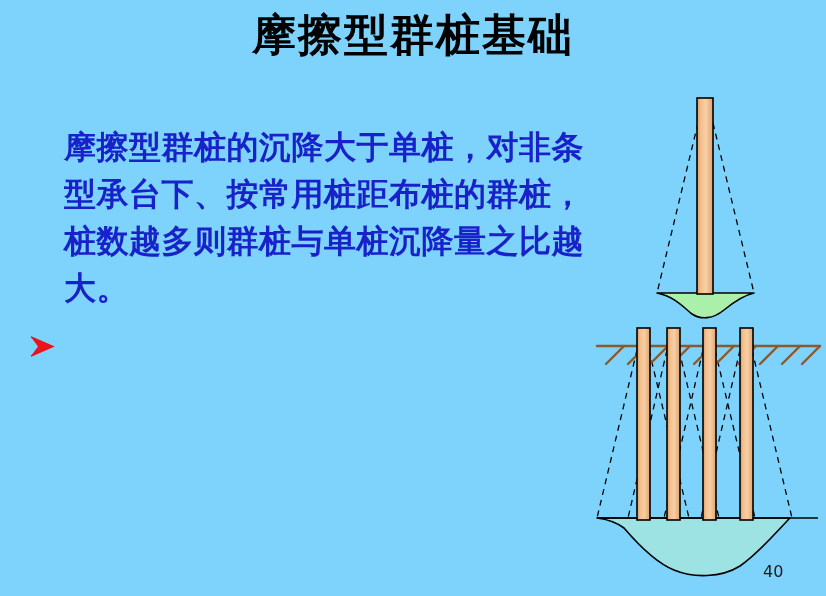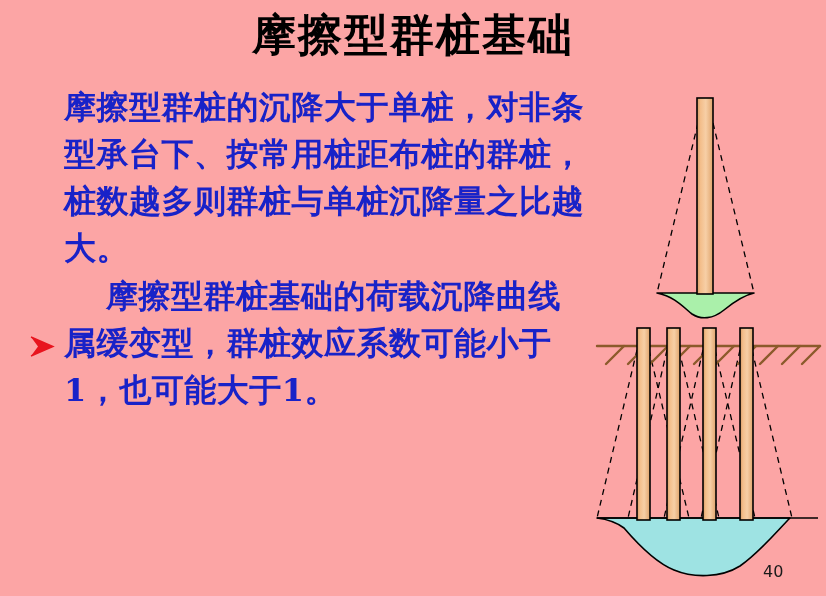--- a/index.html
+++ b/index.html
@@ -4,21 +4,21 @@
 <style>
   html, body {
     margin: 0;
     padding: 0;
     background: #ffffff;
   }
   .slide {
     position: relative;
     width: 826px;
     height: 596px;
-    background: #fca5a5;
+    background: #7dd3fc;
     overflow: hidden;
     font-family: "DejaVu Serif", "Liberation Serif", serif;
   }
 
   
   .slide-title {
     position: absolute;
     left: 0;
     top: 6px;
     width: 826px;
@@ -40,20 +40,21 @@
     width: 566px;
   }
   .para {
     position: relative;
     color: #1822C8;
     font-family: "DejaVu Serif", "Liberation Serif", serif;
     font-weight: bold;
     font-size: 32px;
     line-height: 47px;
     letter-spacing: 0.5px;
+    margin-top: 40px;
   }
   .para-1 {
     padding-left: 38px;
     text-indent: 0;
   }
   .para-2 {
     padding-left: 38px;
     margin-top: 1px;
   }
   .para-2 .lead-indent {
@@ -105,21 +106,20 @@
 
     <div class="bullet-arrow">
       <svg width="30" height="30" viewBox="0 0 30 30" aria-hidden="true">
         <path d="M3 5 L25 14.5 L3 24 L10 14.5 Z" fill="#E8141E"></path>
         <path d="M3 5 L25 14.5 L3 24" fill="none" stroke="#E8141E" stroke-width="1.4"></path>
       </svg>
     </div>
 
     <div class="para para-1">摩擦型群桩的沉降大于单桩，对非条型承台下、按常用桩距布桩的群桩，桩数越多则群桩与单桩沉降量之比越大。</div>
 
-    <div class="para para-2"><span class="lead-indent"></span><span>摩擦型群桩基础的荷载沉降曲线属缓变型，群桩效应系数可能小于1，也可能大于1。</span></div>
 
   </div>
 
   <div class="figure">
     <svg width="238" height="500" viewBox="0 0 238 500" aria-hidden="true">
       <defs>
         <linearGradient id="pileGrad" x1="0" y1="0" x2="1" y2="0">
           <stop offset="0%" stop-color="#D89A63"></stop>
           <stop offset="22%" stop-color="#F3BE8B"></stop>
           <stop offset="55%" stop-color="#F7CFA6"></stop>

